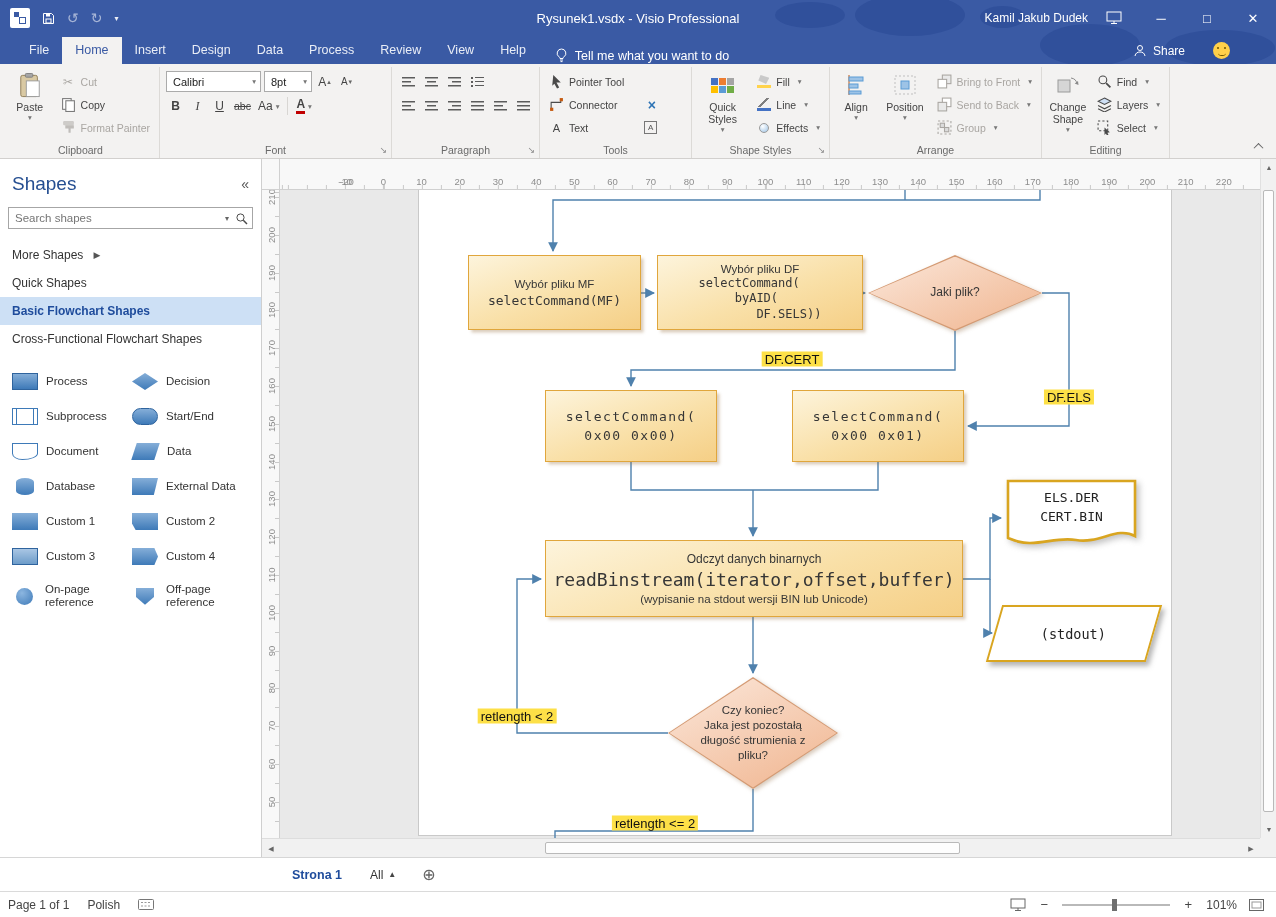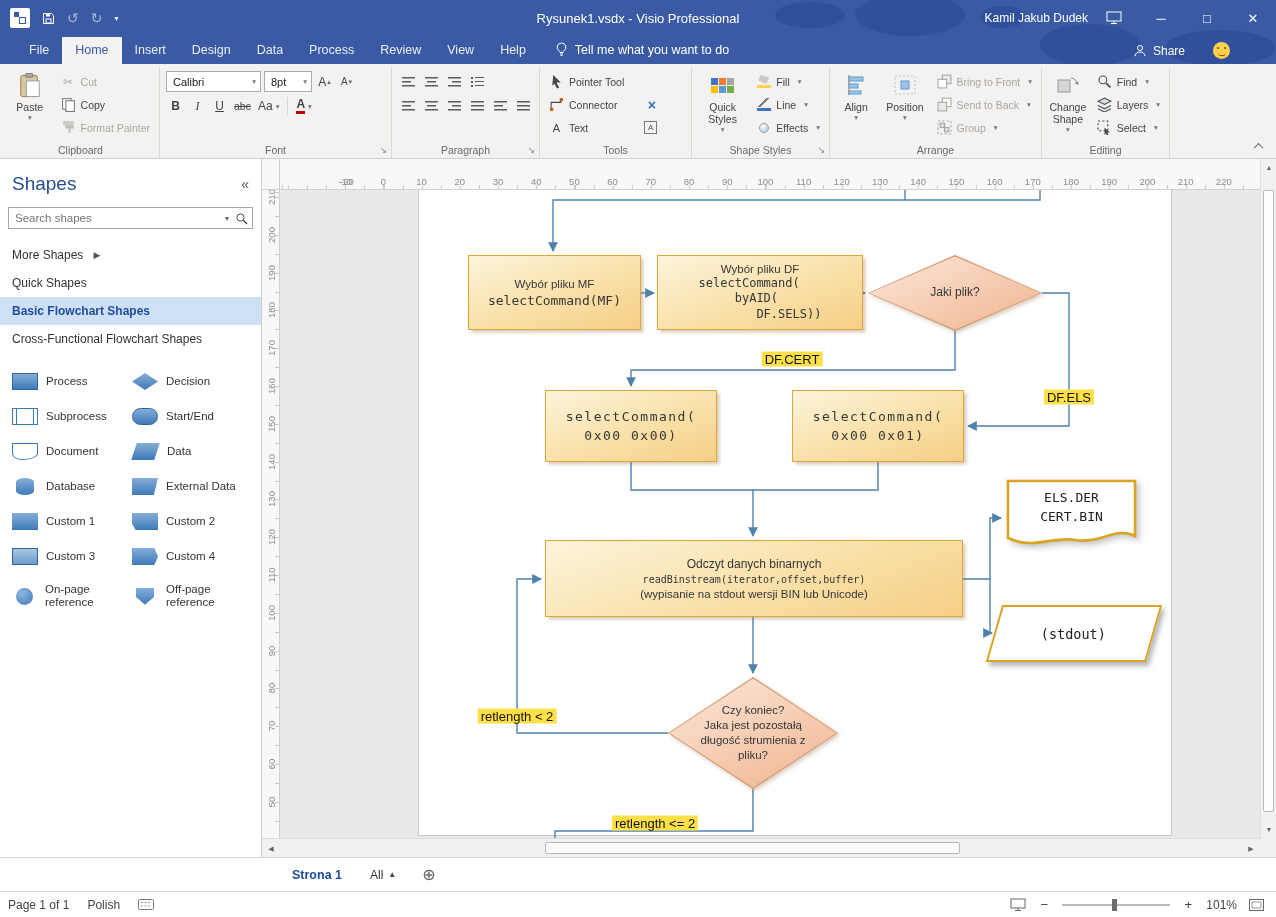--- a/index.html
+++ b/index.html
@@ -18,21 +18,21 @@
   .qbtn.dim{opacity:.55;}
   .qcaret{font-size:8px;opacity:.9;}
   .title{position:absolute;left:50%;transform:translateX(-50%);font-size:13px;white-space:nowrap;}
   .winctl{margin-left:auto;display:flex;align-items:center;height:36px;}
   .user{font-size:12px;margin-right:18px;}
   .monic{margin-right:16px;display:flex;}
   .wbtn{width:46px;height:36px;display:flex;align-items:center;justify-content:center;font-size:13px;}
   .tabrow{position:relative;height:28px;display:flex;align-items:flex-end;padding-left:16px;z-index:2;}
   .tab{padding:6px 13px 7px;font-size:12.5px;color:#e9edf6;}
   .tab.active{background:#f3f2f1;color:#3a5aa4;}
-  .tellme{display:flex;align-items:center;gap:7px;margin-left:16px;font-size:12.5px;padding-bottom:7px;color:#fff;}
+  .tellme{display:flex;align-items:center;gap:7px;margin-left:16px;font-size:12.5px;padding-bottom:1px;color:#fff;}
   .tabright{margin-left:auto;display:flex;align-items:center;gap:28px;padding-right:46px;padding-bottom:5px;}
   .share{display:flex;align-items:center;gap:6px;font-size:12px;}
   .smiley{position:relative;width:17px;height:17px;border-radius:50%;background:#ffd04a;}
   .smiley::before{content:"";position:absolute;left:4px;top:5px;width:2px;height:2px;background:#6b5200;border-radius:50%;box-shadow:7px 0 0 #6b5200;}
   .smiley::after{content:"";position:absolute;left:4.5px;top:8px;width:8px;height:5px;border-bottom:1.5px solid #6b5200;border-radius:50%;}
 
   
   .ribbon{position:absolute;left:0;top:64px;width:1276px;height:95px;background:#f3f2f1;border-bottom:1px solid #d2d0ce;display:flex;align-items:stretch;padding:3px 0 0 2px;}
   .rgroup{position:relative;border-right:1px solid #dcdad7;padding:2px 6px 18px;display:flex;gap:6px;flex:none;}
   .rlabel{position:absolute;bottom:2px;left:0;right:0;text-align:center;font-size:10.5px;color:#6a6a6a;}
@@ -123,21 +123,21 @@
   .drawing{position:absolute;left:18px;top:31px;width:980px;height:648px;background:#e9e9e9;overflow:hidden;}
   .page{position:absolute;left:138px;top:-6px;width:754px;height:652px;background:#fff;border:1px solid #c9c9c9;}
   .connectors{position:absolute;left:0;top:0;}
 
   .fc-box{position:absolute;display:flex;flex-direction:column;align-items:center;justify-content:center;background:linear-gradient(160deg,#fdf4dc,#f9e0a8 55%,#f5cf86);border:1px solid #e0a63c;box-shadow:2.5px 2.5px 3px rgba(150,110,60,.35);color:#363636;}
   .fc-title{font-size:11.5px;margin-bottom:3px;}
   .fc-code{font-family:"DejaVu Sans Mono",monospace;font-size:13px;}
   .fc-code.pre{white-space:pre;text-align:left;font-size:12px;line-height:1.3;}
   .fc-code.sp{letter-spacing:1.5px;line-height:1.5;}
   .fc-note{font-size:11.5px;margin-top:3px;}
-  .fc-code.big{font-size:10px;}
+  .fc-code.big{font-size:18px;}
   .fc-diamond{position:absolute;filter:drop-shadow(2px 2px 2px rgba(140,100,60,.35));}
   .d-b{position:absolute;inset:0;background:#d49a73;clip-path:polygon(50% 0,100% 50%,50% 100%,0 50%);}
   .d-f{position:absolute;inset:1.5px;background:linear-gradient(155deg,#fbe7da,#f0b48e);clip-path:polygon(50% 0,100% 50%,50% 100%,0 50%);}
   .d-t{position:absolute;inset:0;display:flex;flex-direction:column;align-items:center;justify-content:center;font-size:11.5px;color:#363636;line-height:1.3;text-align:center;}
   .fc-doc{position:absolute;}
   .fc-doc svg{position:absolute;inset:0;filter:drop-shadow(3px 3px 3px rgba(120,120,120,.45));}
   .doc-text{position:absolute;left:0;right:0;top:11px;text-align:center;font-family:"DejaVu Sans Mono",monospace;font-size:13px;line-height:1.45;color:#222;}
   .fc-para{position:absolute;left:714px;top:415px;width:160px;height:57px;transform:skewX(-16deg);background:#fff;border:2.4px solid #d9a520;box-shadow:4px 4px 5px rgba(110,110,110,.5);display:flex;align-items:center;justify-content:center;}
   .fc-para>span{transform:skewX(16deg);font-family:"DejaVu Sans Mono",monospace;font-size:13.5px;color:#222;}
   .fc-label{position:absolute;transform:translate(-50%,-50%);font-size:13px;color:#111;background:#fde047;padding:0 3px;white-space:nowrap;}

